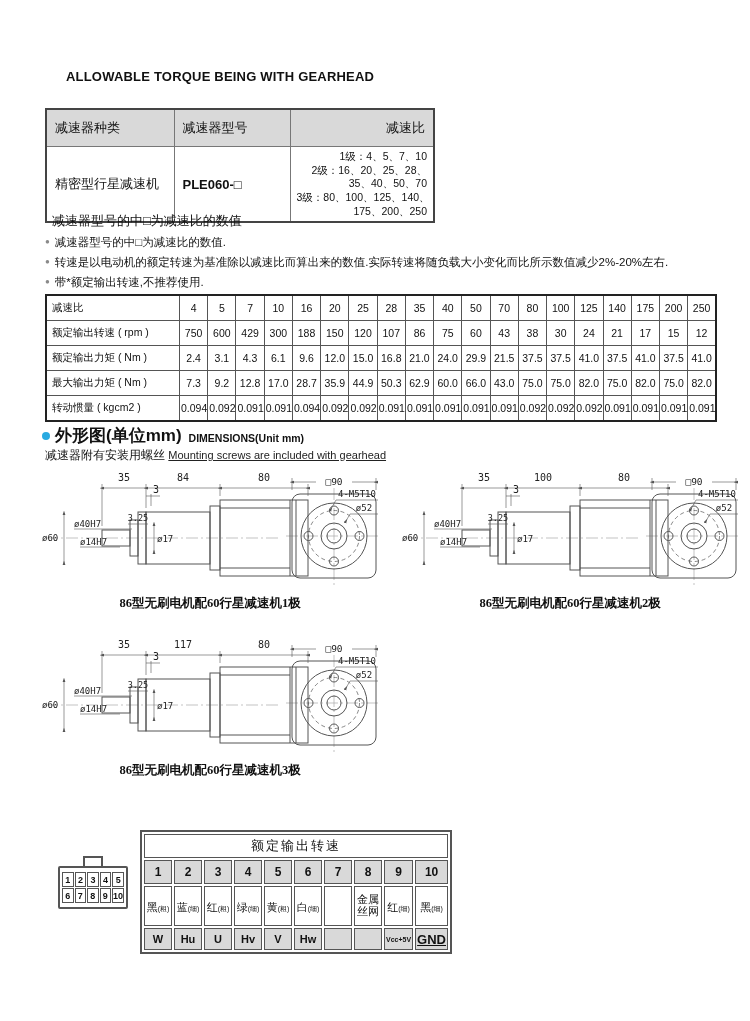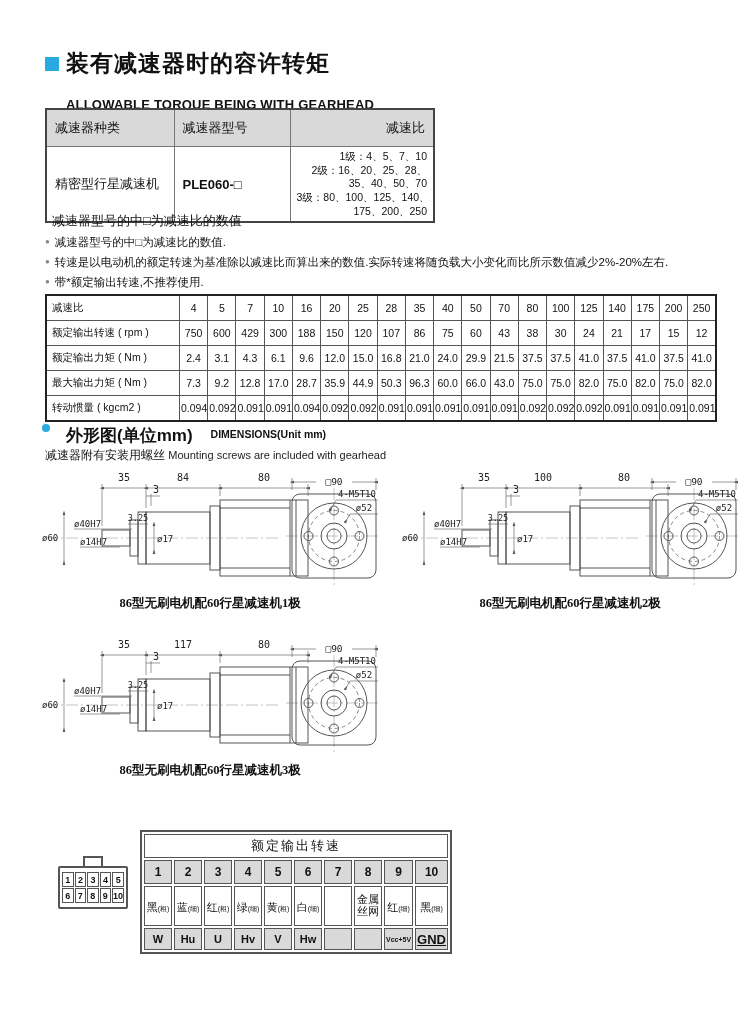--- a/index.html
+++ b/index.html
@@ -31,27 +31,27 @@
   .notes li{font-size:11.5px;line-height:19px;display:flex;align-items:baseline;gap:5px;}
   .note-bullet{color:#8a8a8a;font-size:8px;position:relative;top:-2px;}
 
   
   .spec-table{position:absolute;top:294px;left:45px;width:672px;border-collapse:collapse;table-layout:fixed;border:2px solid #222;}
   .spec-table th,.spec-table td{border:1px solid #555;font-size:10.5px;height:22px;}
   .spec-table th.rl{width:126px;text-align:left;font-weight:normal;padding-left:5px;}
   .spec-table td{text-align:center;padding:0 1px;}
 
   
-  .sec-head{position:absolute;display:flex;align-items:flex-start;gap:16px;}
+  .sec-head{position:absolute;display:flex;align-items:center;gap:5px;}
   .dot{width:8px;height:8px;border-radius:50%;background:#29aae1;flex:none;}
   .dim-head{top:424px;left:42px;}
   .dim-head .sec-cn{font-size:17px;font-weight:bold;}
   .dim-head .sec-en{font-size:10.5px;font-weight:bold;margin-left:2px;margin-top:4px;}
   .dim-sub{position:absolute;top:447px;left:45px;font-size:12px;}
-  .dim-sub .sub-en{font-size:11px;color:#222;}
+  .dim-sub .sub-en{font-size:11px;color:#222;text-decoration:underline;}
 
   
   .drawings-row{position:absolute;top:466px;left:40px;width:700px;display:flex;justify-content:space-between;}
   figure.drawing{margin:0;width:340px;}
   figure.single{position:absolute;top:633px;left:40px;}
   figcaption{text-align:center;font-family:"Liberation Serif",serif;font-weight:bold;font-size:12.5px;margin-top:3px;}
   .dwg{display:block;}
   .dwg text{font-family:"DejaVu Sans Mono",monospace;fill:#222;}
 
   
@@ -76,24 +76,20 @@
   .wt-sig{height:18px;font-size:11px;font-weight:bold;background:#d9d9d9;white-space:nowrap;overflow:hidden;}
   tr.sig-row td:nth-child(9){font-size:7px;}
   tr.sig-row td:nth-child(10){font-size:13px;text-decoration:underline;}
 </style>
 </head>
 <body>
 
 <div class="page">
 
   <div class="title-block">
-    <div class="title-row">
-      <span class="sq"></span>
-      <h1 class="title-cn">装有减速器时的容许转矩</h1>
-    </div>
     <div class="title-en">ALLOWABLE TORQUE BEING WITH GEARHEAD</div>
   </div>
 
   <table class="model-table">
     <colgroup>
         <col class="mt-c1">
         <col class="mt-c2">
         <col class="mt-c3">
       </colgroup>
     <thead>
@@ -205,21 +201,21 @@
       <tr>
         <th class="rl">最大输出力矩 ( Nm )</th>
         <td class="">7.3</td>
           <td class="">9.2</td>
           <td class="">12.8</td>
           <td class="">17.0</td>
           <td class="">28.7</td>
           <td class="">35.9</td>
           <td class="">44.9</td>
           <td class="">50.3</td>
-          <td class="">96.3</td>
+          <td class="">62.9</td>
           <td class="">60.0</td>
           <td class="">66.0</td>
           <td class="">43.0</td>
           <td class="">75.0</td>
           <td class="">75.0</td>
           <td class="">82.0</td>
           <td class="">75.0</td>
           <td class="">82.0</td>
           <td class="">75.0</td>
           <td class="">82.0</td>

